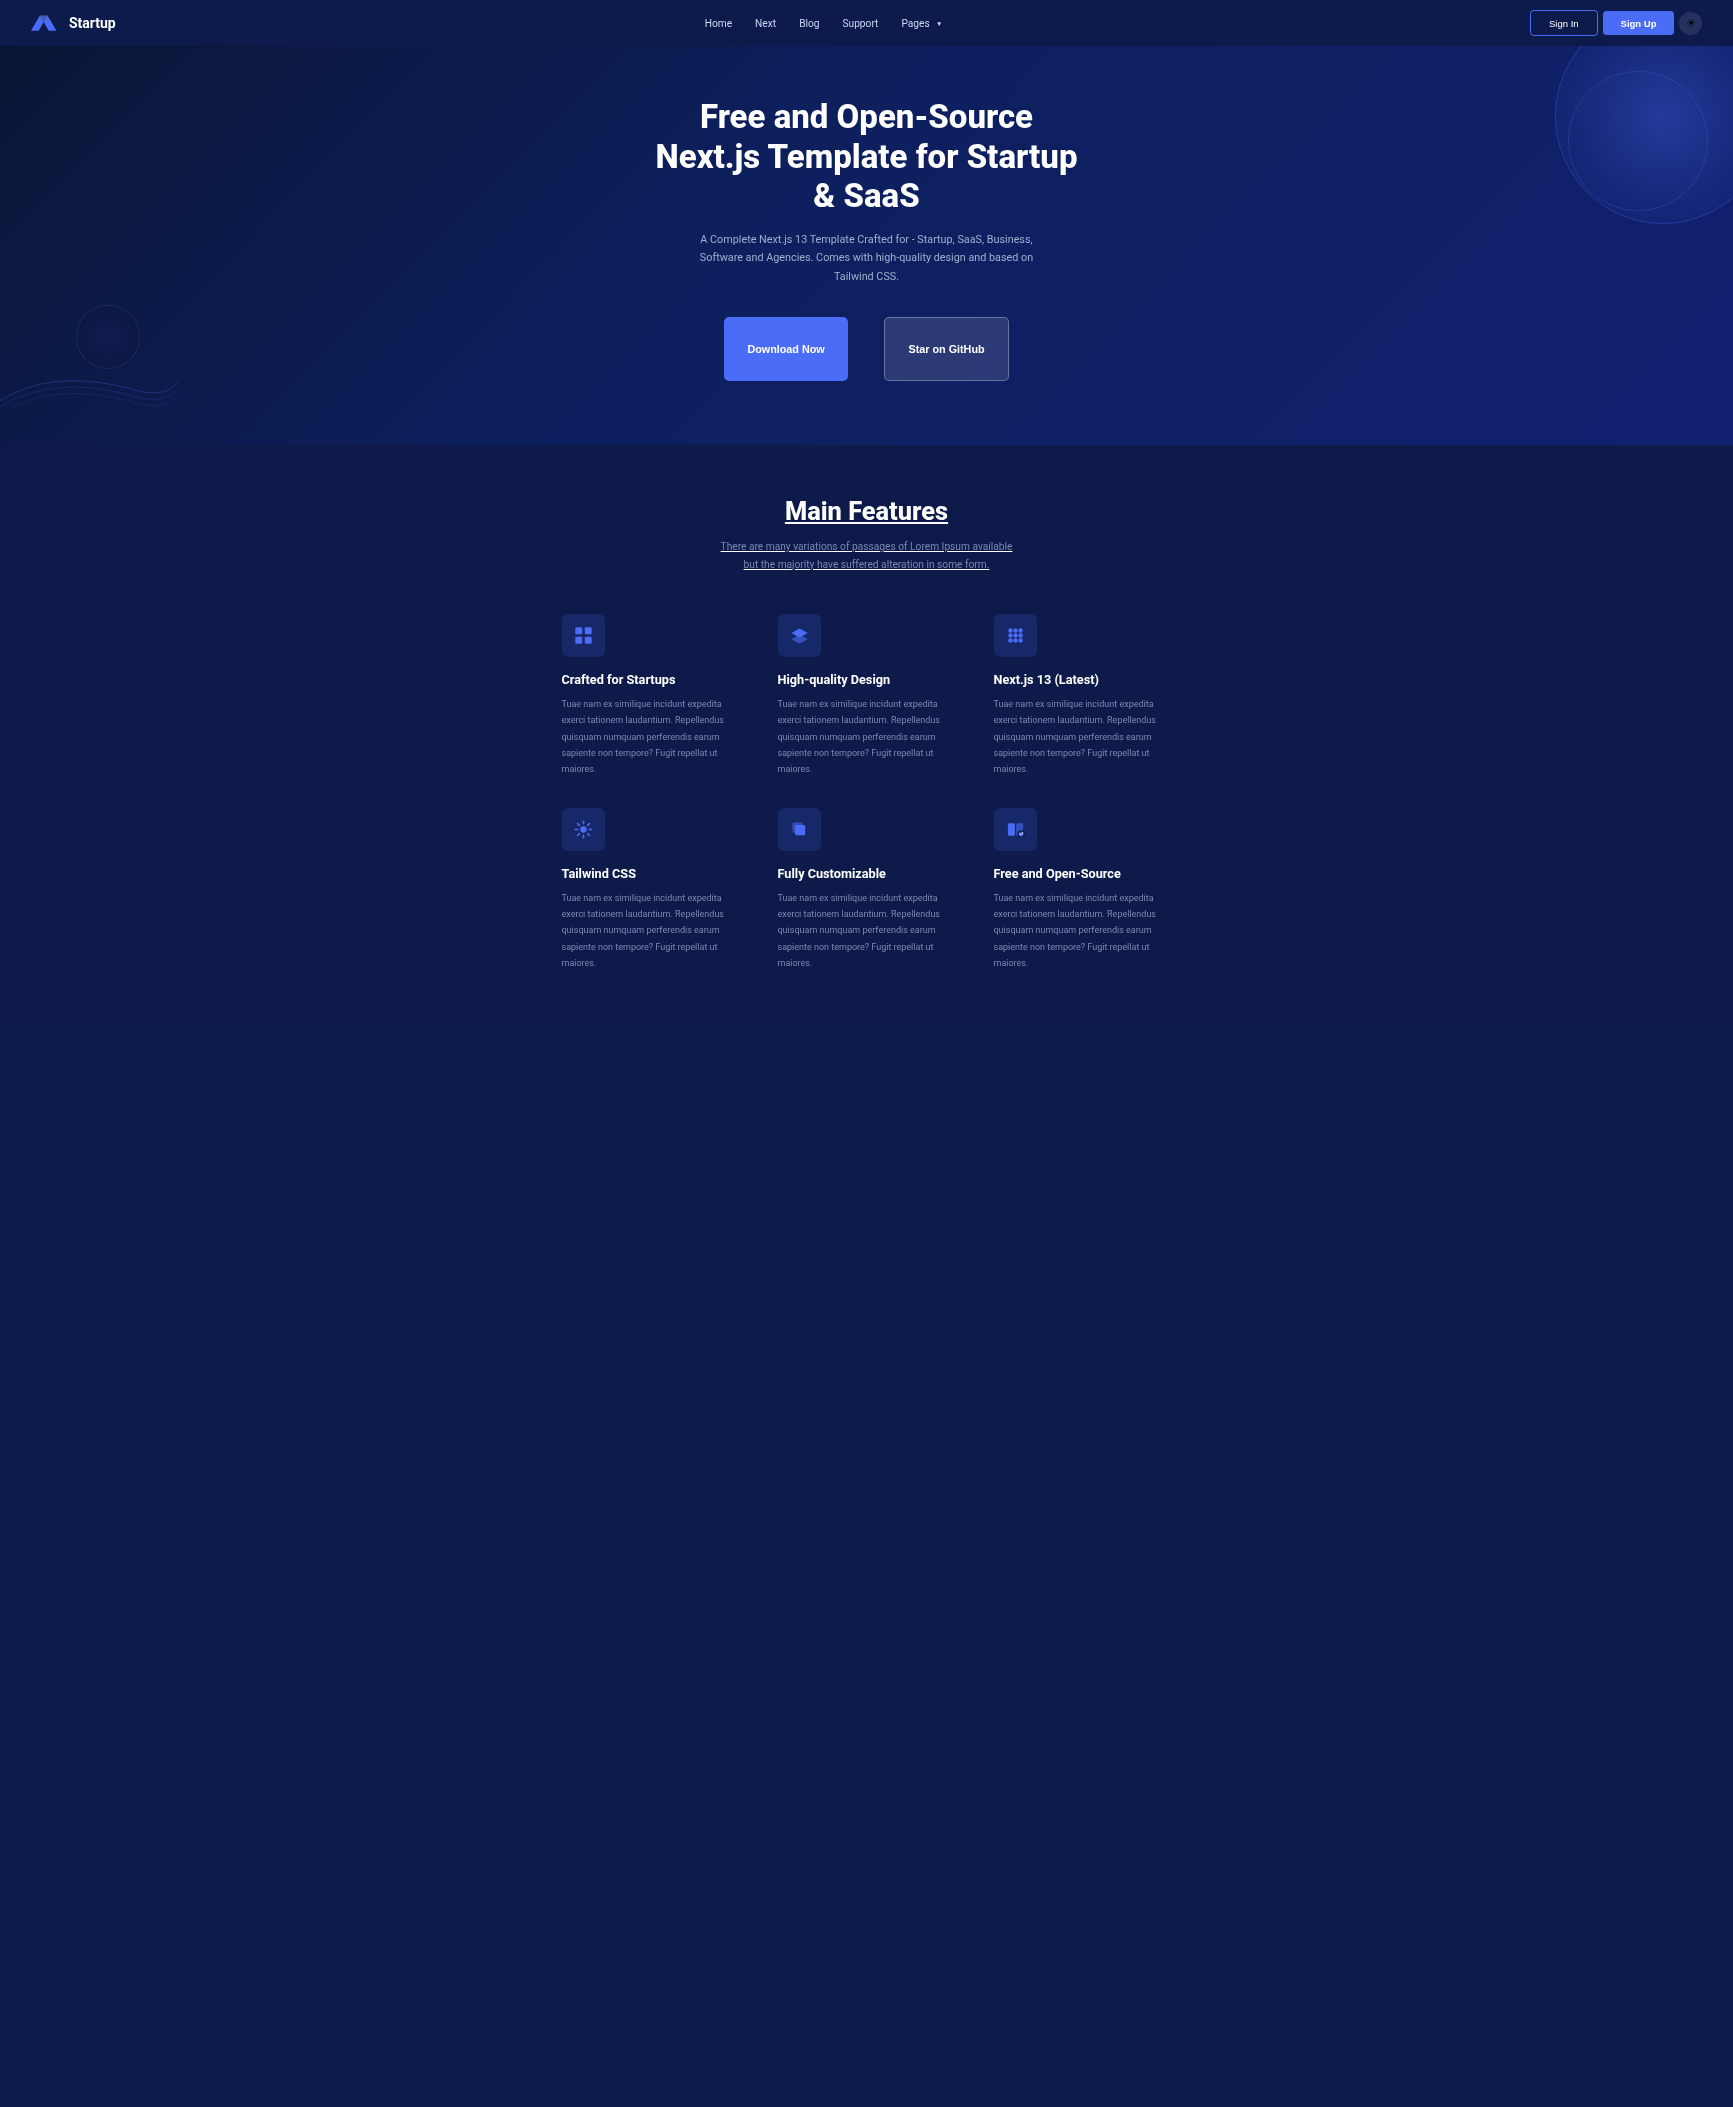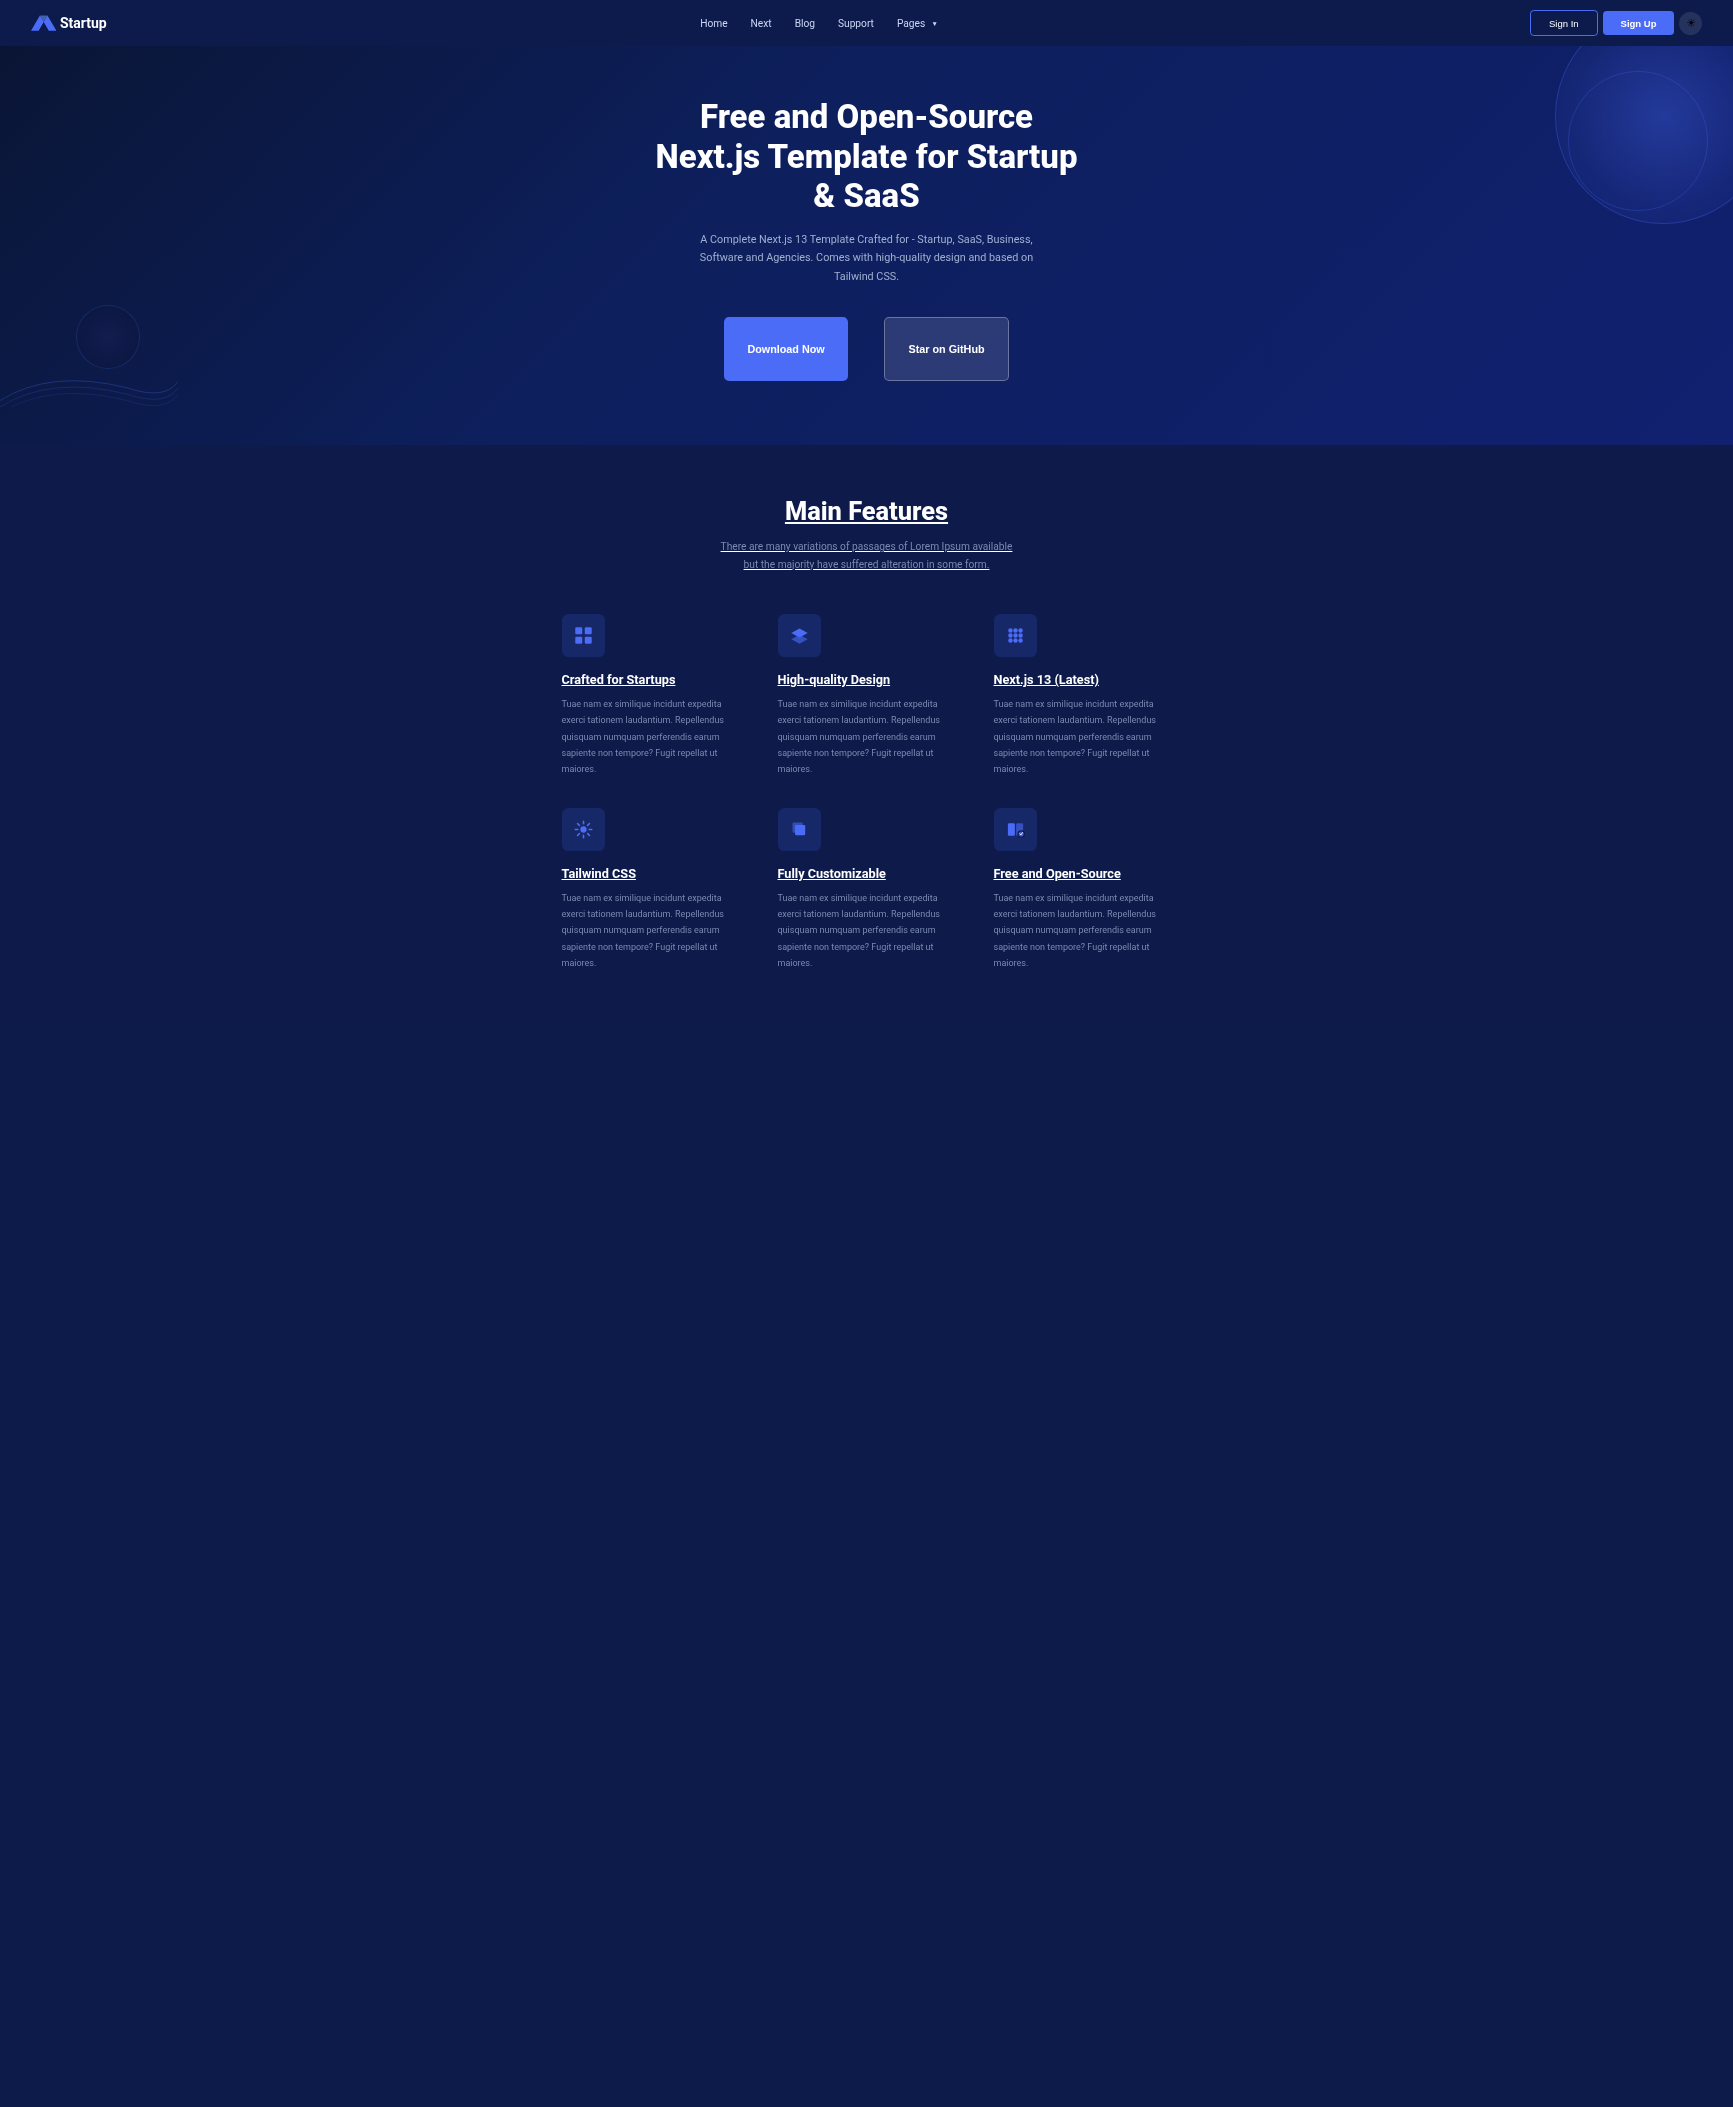--- a/index.html
+++ b/index.html
@@ -5,21 +5,21 @@
     * { margin: 0; padding: 0; box-sizing: border-box; }
     body { font-family: -apple-system, BlinkMacSystemFont, 'Segoe UI', Roboto, sans-serif; background: #0d1b4b; color: #fff; }
 
     
     nav {
       display: flex; align-items: center; justify-content: space-between;
       padding: 0 30.5px; height: 46px;
       background: rgba(13,27,75,0.95);
       position: sticky; top: 0; z-index: 100;
     }
-    .nav-logo { display: flex; align-items: center; gap: 4px; }
+    .nav-logo { display: flex; align-items: center; gap: 13px; }
     .nav-logo-icon { width: 25.4px; height: 20.3px; }
     .nav-logo-text { font-size: 14px; font-weight: 700; color: #fff; }
     .nav-links { display: flex; align-items: center; gap: 23px; }
     .nav-link { font-size: 10.2px; color: #ccd6f6; text-decoration: none; cursor: pointer; }
     .nav-pages { display: flex; align-items: center; gap: 5px; cursor: pointer; font-size: 10.2px; color: #ccd6f6; justify-content: flex-end; }
     .nav-actions { display: flex; align-items: center; gap: 5px; }
     .btn-signin { background: transparent; border: 1px solid #4a6cf7; color: #fff; padding: 6.4px 18px; border-radius: 3.8px; font-size: 9.5px; cursor: pointer; }
     .btn-signup { background: #4a6cf7; border: none; color: #fff; padding: 6.4px 18px; border-radius: 3.8px; font-size: 9.5px; cursor: pointer; font-weight: 600; }
     .theme-toggle { width: 23px; height: 23px; border-radius: 50%; background: rgba(255,255,255,0.1); border: none; cursor: pointer; display: flex; align-items: center; justify-content: center; font-size: 11.4px; }
 
@@ -68,21 +68,21 @@
     .features-title { font-size: 25.4px; font-weight: 800; color: #fff; margin-bottom: 12.7px; }
     .features-subtitle { font-size: 10.2px; color: #7a8ab0; line-height: 1.7; }
     .features-grid { display: grid; grid-template-columns: repeat(3, 1fr); gap: 30.5px 38px; max-width: 610px; margin: 0 auto; }
     .feature-item { display: flex; flex-direction: column; }
     .feature-icon-box {
       width: 43px; height: 43px; border-radius: 6.4px;
       background: rgba(74,108,247,0.18);
       display: flex; align-items: center; justify-content: center;
       margin-bottom: 15.3px; font-size: 18px;
     }
-    .feature-title { font-size: 12.7px; font-weight: 700; color: #fff; margin-bottom: 9px; text-decoration: underline; }
+    .feature-title { font-size: 12.7px; font-weight: 700; color: #fff; margin-bottom: 9px; }
     .feature-desc { font-size: 9px; color: #7a8ab0; line-height: 1.8; }
 
     .chevron-down { font-size: 7.6px; margin-left: 2.5px; }
   </style>
 </head>
 <body>
 
 <nav>
   <div class="nav-logo">
     <svg class="nav-logo-icon" viewBox="0 0 40 32" fill="none">

